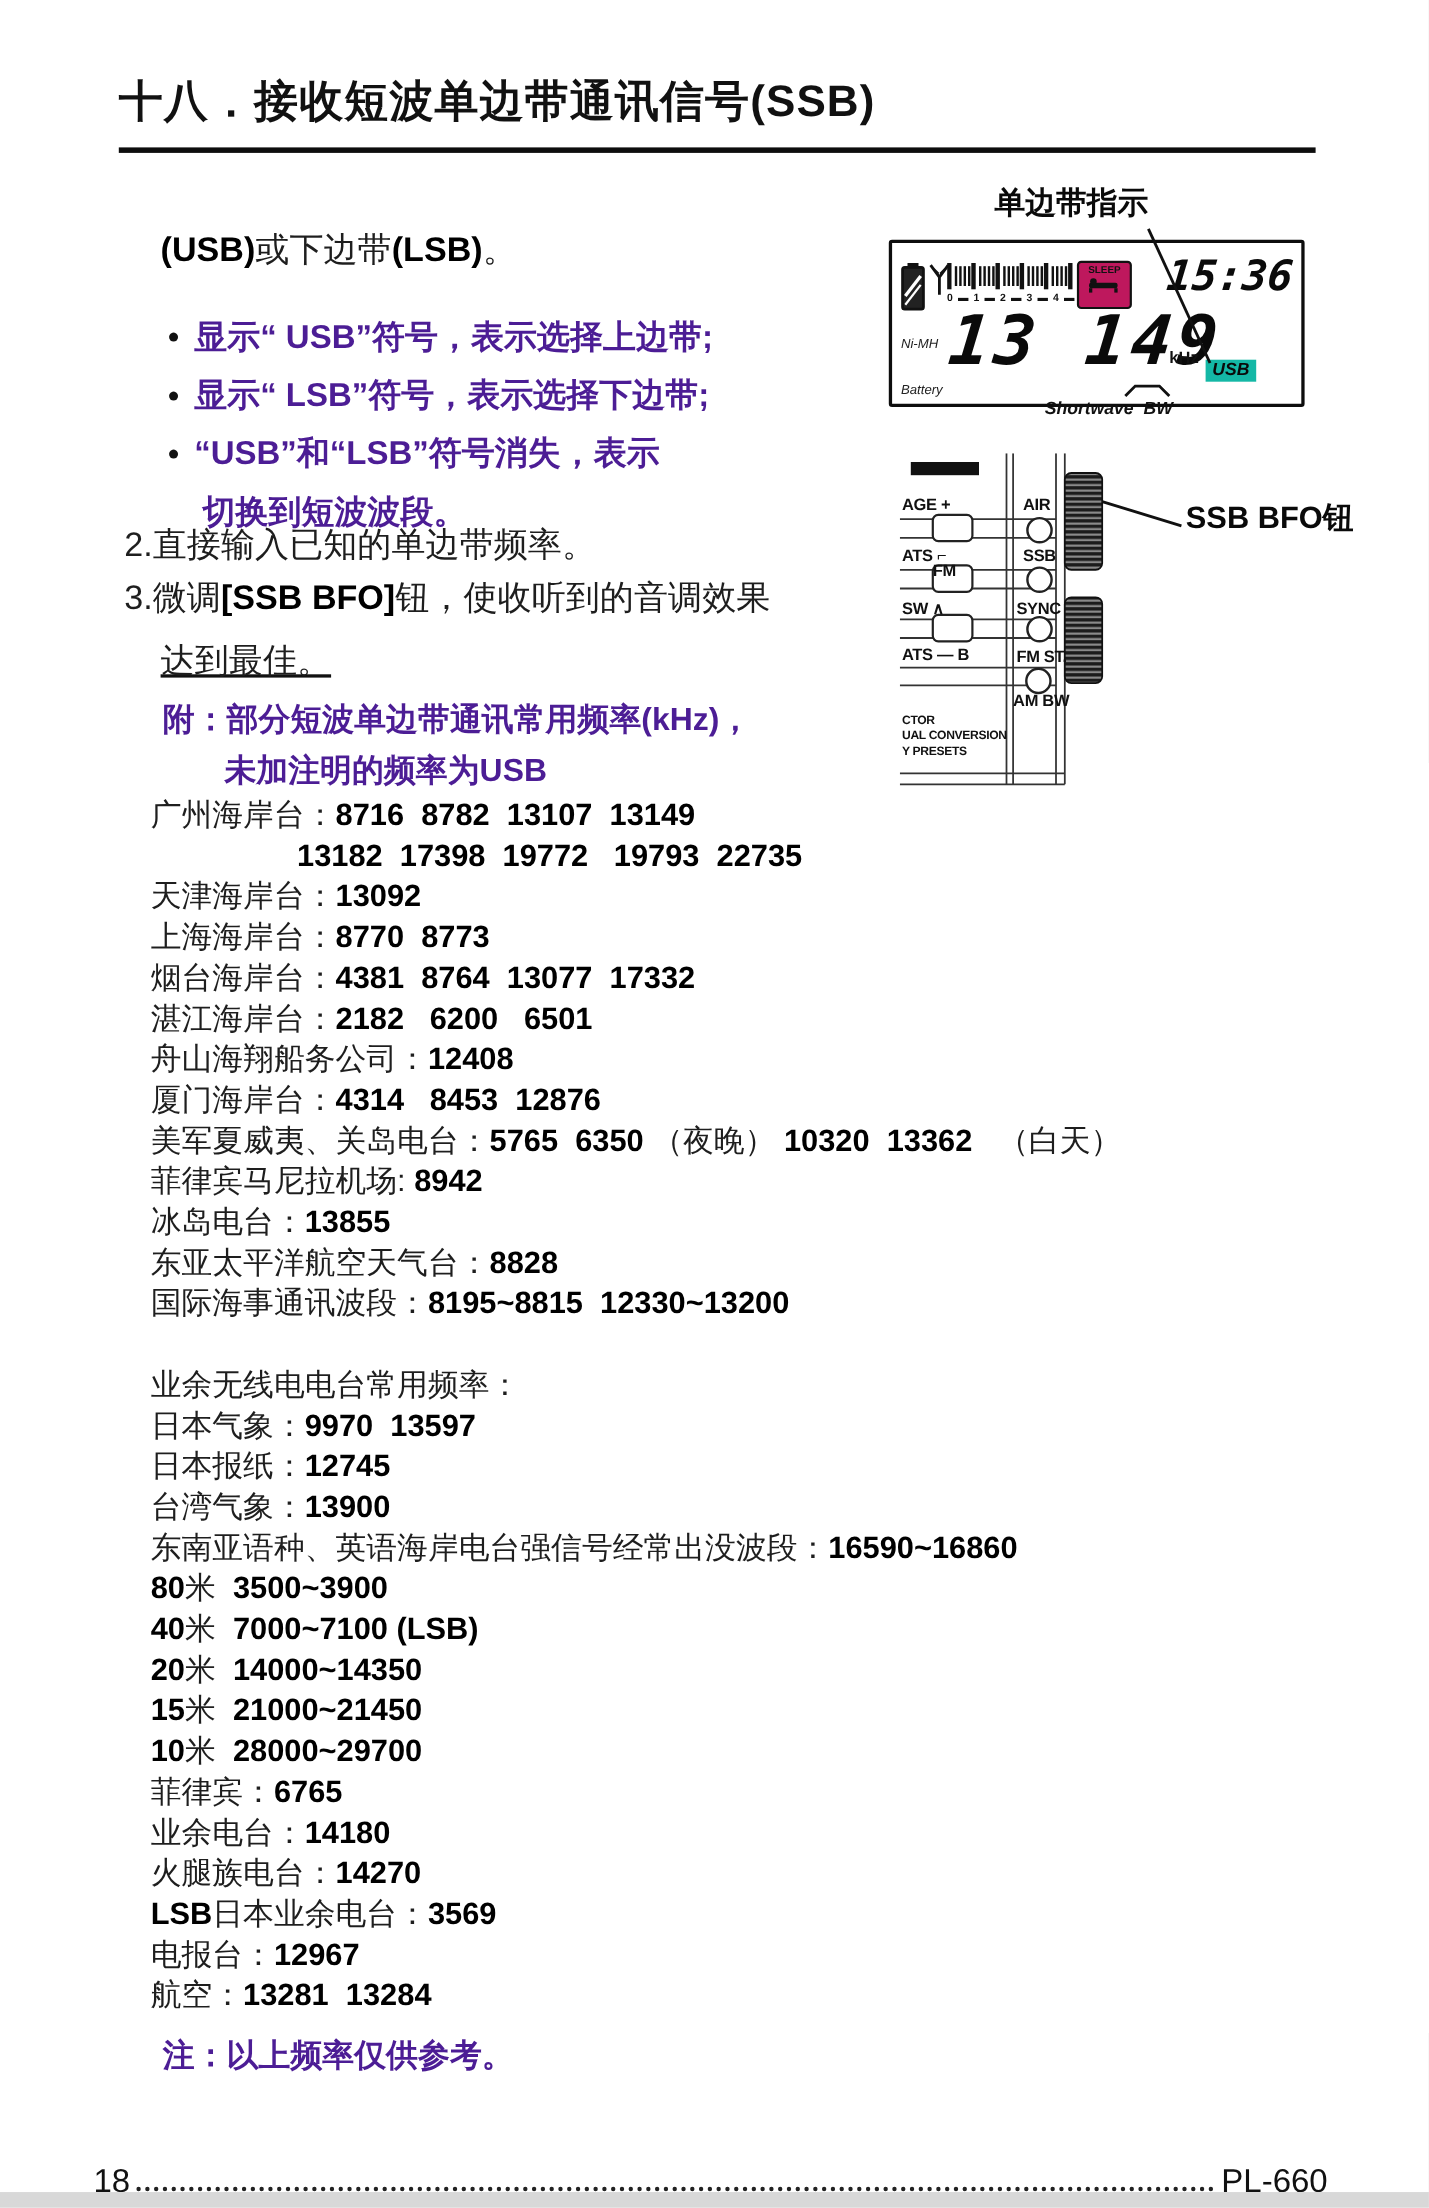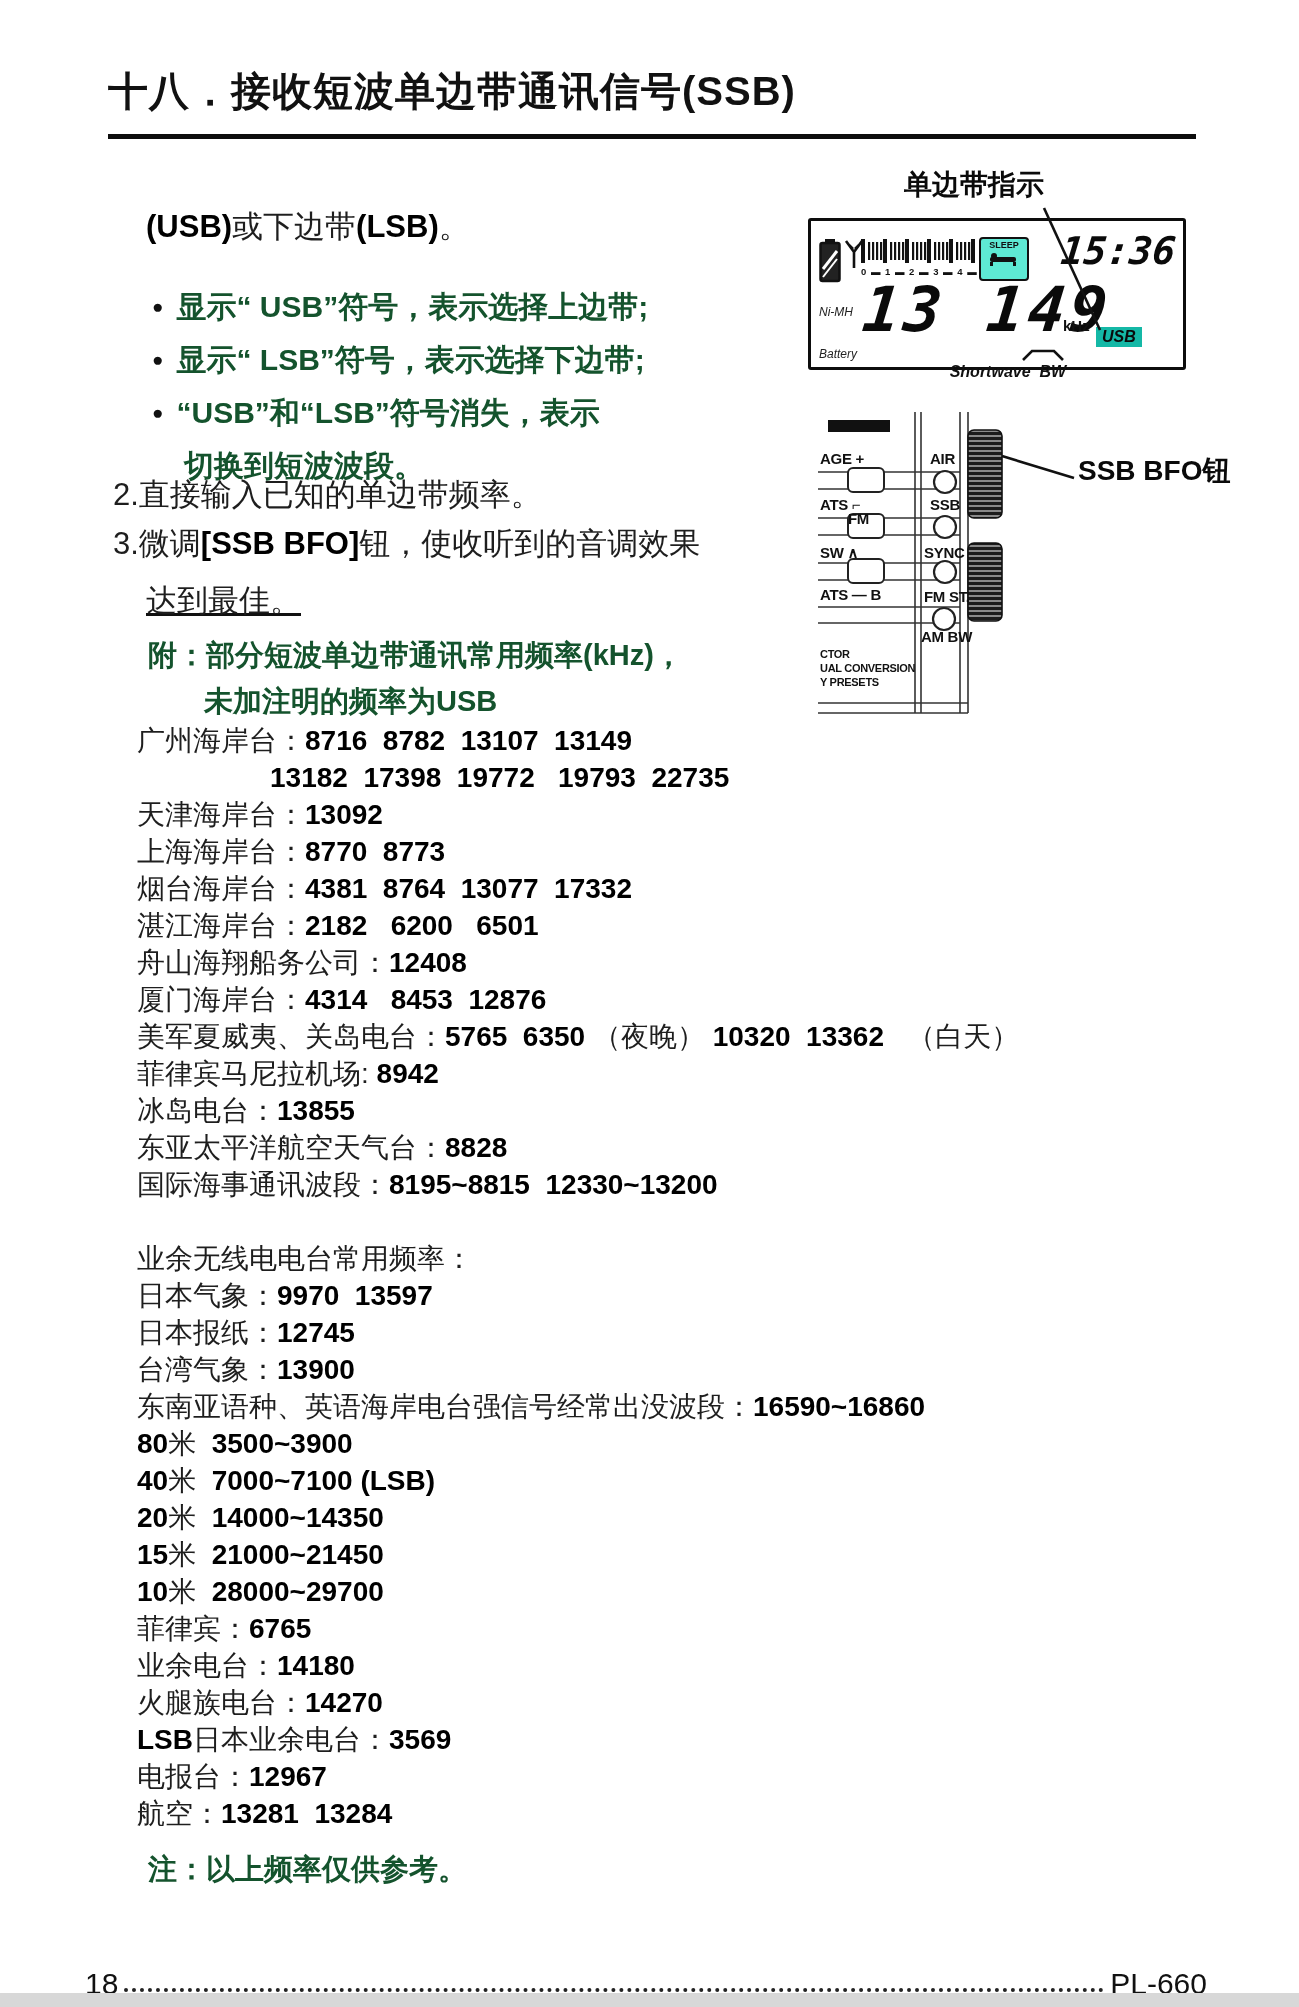--- a/index.html
+++ b/index.html
@@ -2,41 +2,41 @@
 <html><head>
 <meta charset="utf-8">
 <style>
   html,body{margin:0;padding:0;background:#d8d8d8;}
   .page{position:relative;width:1299px;height:1993px;background:#ffffff;
         font-family:"Liberation Sans",sans-serif;color:#111;overflow:hidden;}
   .abs{position:absolute;white-space:pre;}
   
   .kai{font-weight:400;color:#1e1e1e;}
   .b,.num{font-weight:700;color:#000;}
-  .hei{font-weight:700;color:#14532d;}
+  .hei{font-weight:700;color:#4c1d95;}
   .mark{font-size:19px;padding-right:13px;position:relative;top:-4px;font-weight:700;}
   .row{white-space:pre;}
   .fs40{font-size:40px;font-weight:700;letter-spacing:1px;}
   .fs31 .row{font-size:31px;line-height:42px;}
   .fs30 .row{font-size:30px;line-height:49px;}
   .fs29 .row{font-size:29px;line-height:46px;}
   .fs28 .row{font-size:28px;line-height:37px;}
   .freq-list .row.indent{padding-left:133px;}
   .bullets .row.indent{padding-left:32px;}
   .rule{position:absolute;background:#0d0d0d;}
   
   .lcd{position:absolute;left:808px;top:218px;width:372px;height:146px;
        border:3px solid #0d0d0d;border-radius:3px;background:#fff;}
   .lcd .abs{position:absolute;}
   .seg7{font-family:"DejaVu Sans Mono",monospace;font-weight:700;font-style:italic;
         transform:skewX(-6deg);color:#0a0a0a;}
   .nimh{font-size:12px;font-style:italic;line-height:14px;font-weight:400;color:#222;}
   .scaletxt{font-size:9.5px;font-weight:700;letter-spacing:1px;}
   .sleep-badge{position:absolute;left:168px;top:16px;width:46px;height:40px;border:2px solid #111;
-        border-radius:4px;text-align:center;background:#5eead4;}
+        border-radius:4px;text-align:center;background:#be185d;}
   .sleep-t{font-size:9px;font-weight:700;line-height:12px;}
   .usb-badge{position:absolute;left:285px;top:106px;background:#14b8a6;color:#0a0a0a;
         font-weight:700;font-style:italic;font-size:16px;padding:1px 6px;}
   .unit{font-size:15px;font-weight:700;}
   .band{font-size:16px;font-weight:700;font-style:italic;white-space:pre;}
   .callout{font-size:28px;font-weight:700;color:#0a0a0a;white-space:pre;}
   .panel text{font-family:"Liberation Sans",sans-serif;font-weight:700;fill:#111;letter-spacing:-0.3px;}
   .footer{position:absolute;left:85px;top:1928px;width:1122px;display:flex;align-items:flex-end;margin-top:39px;}
   .footer .t{font-size:30px;font-weight:400;color:#111;}
   .leader{flex:1;border-bottom:4px dotted #222;margin:0 6px 9px 6px;height:1px;}

